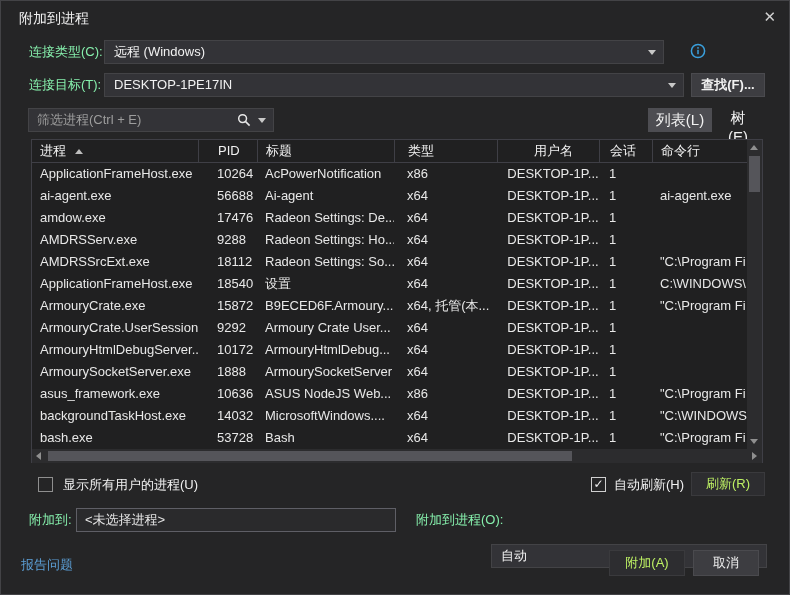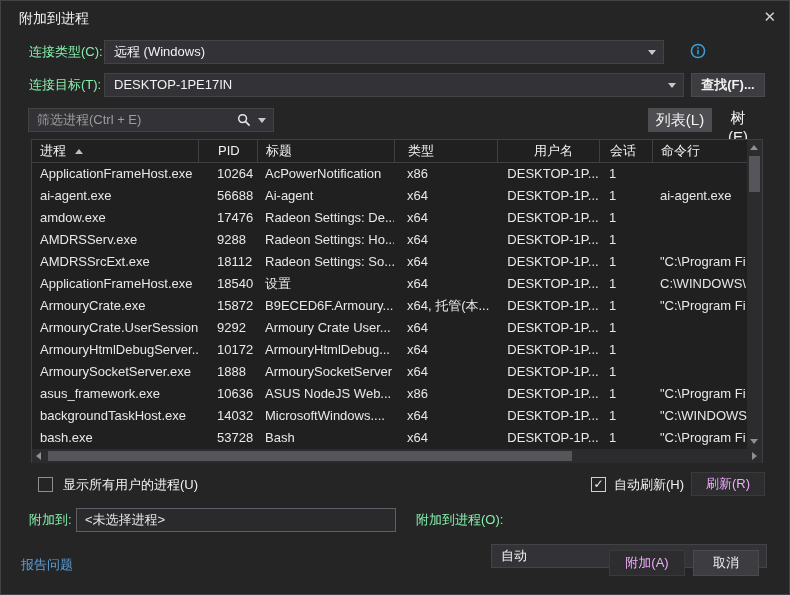--- a/index.html
+++ b/index.html
@@ -22,21 +22,21 @@
   .combo-value{position:absolute;left:9px;top:0;line-height:22px;white-space:nowrap;}
   .caret-down{position:absolute;right:7px;top:9px;width:0;height:0;border-left:4px solid transparent;border-right:4px solid transparent;border-top:5px solid #c8c8c8;}
   
   .info{position:absolute;left:689px;top:42px;width:16px;height:16px;cursor:pointer;}
   
   .btn{position:absolute;background:#3d3d41;border:1px solid #4a4a4e;box-sizing:border-box;color:#f1f1f1;text-align:center;font-size:13px;cursor:pointer;font-family:inherit;padding:0;}
   .btn-find{left:690px;top:72px;width:74px;height:24px;line-height:22px;font-weight:bold;}
   .btn-refresh{left:690px;top:471px;width:74px;height:24px;line-height:22px;}
   .btn-attach{left:608px;top:549px;width:76px;height:26px;line-height:24px;}
   .btn-cancel{left:692px;top:549px;width:66px;height:26px;line-height:24px;}
-  .btn.disabled{background:#2d2d30;border-color:#3a3a3d;color:#f0abfc;cursor:default;text-align:center;}
+  .btn.disabled{background:#2d2d30;border-color:#3a3a3d;color:#bef264;cursor:default;text-align:center;}
   
   .filterbox{position:absolute;left:27px;top:107px;width:246px;height:24px;background:#333337;border:1px solid #434346;box-sizing:border-box;cursor:text;}
   .filter-placeholder{position:absolute;left:8px;top:0;line-height:22px;color:#9d9d9d;}
   .search-ico{position:absolute;right:22px;top:4px;}
   .filter-caret{right:7px;top:9px;}
   
   .toggle{position:absolute;top:107px;height:24px;border:none;color:#f1f1f1;font-size:15px;cursor:pointer;font-family:inherit;background:transparent;}
   .toggle-list{left:647px;width:64px;background:#4d4d52;}
   .toggle-tree{left:714px;width:46px;}
   

